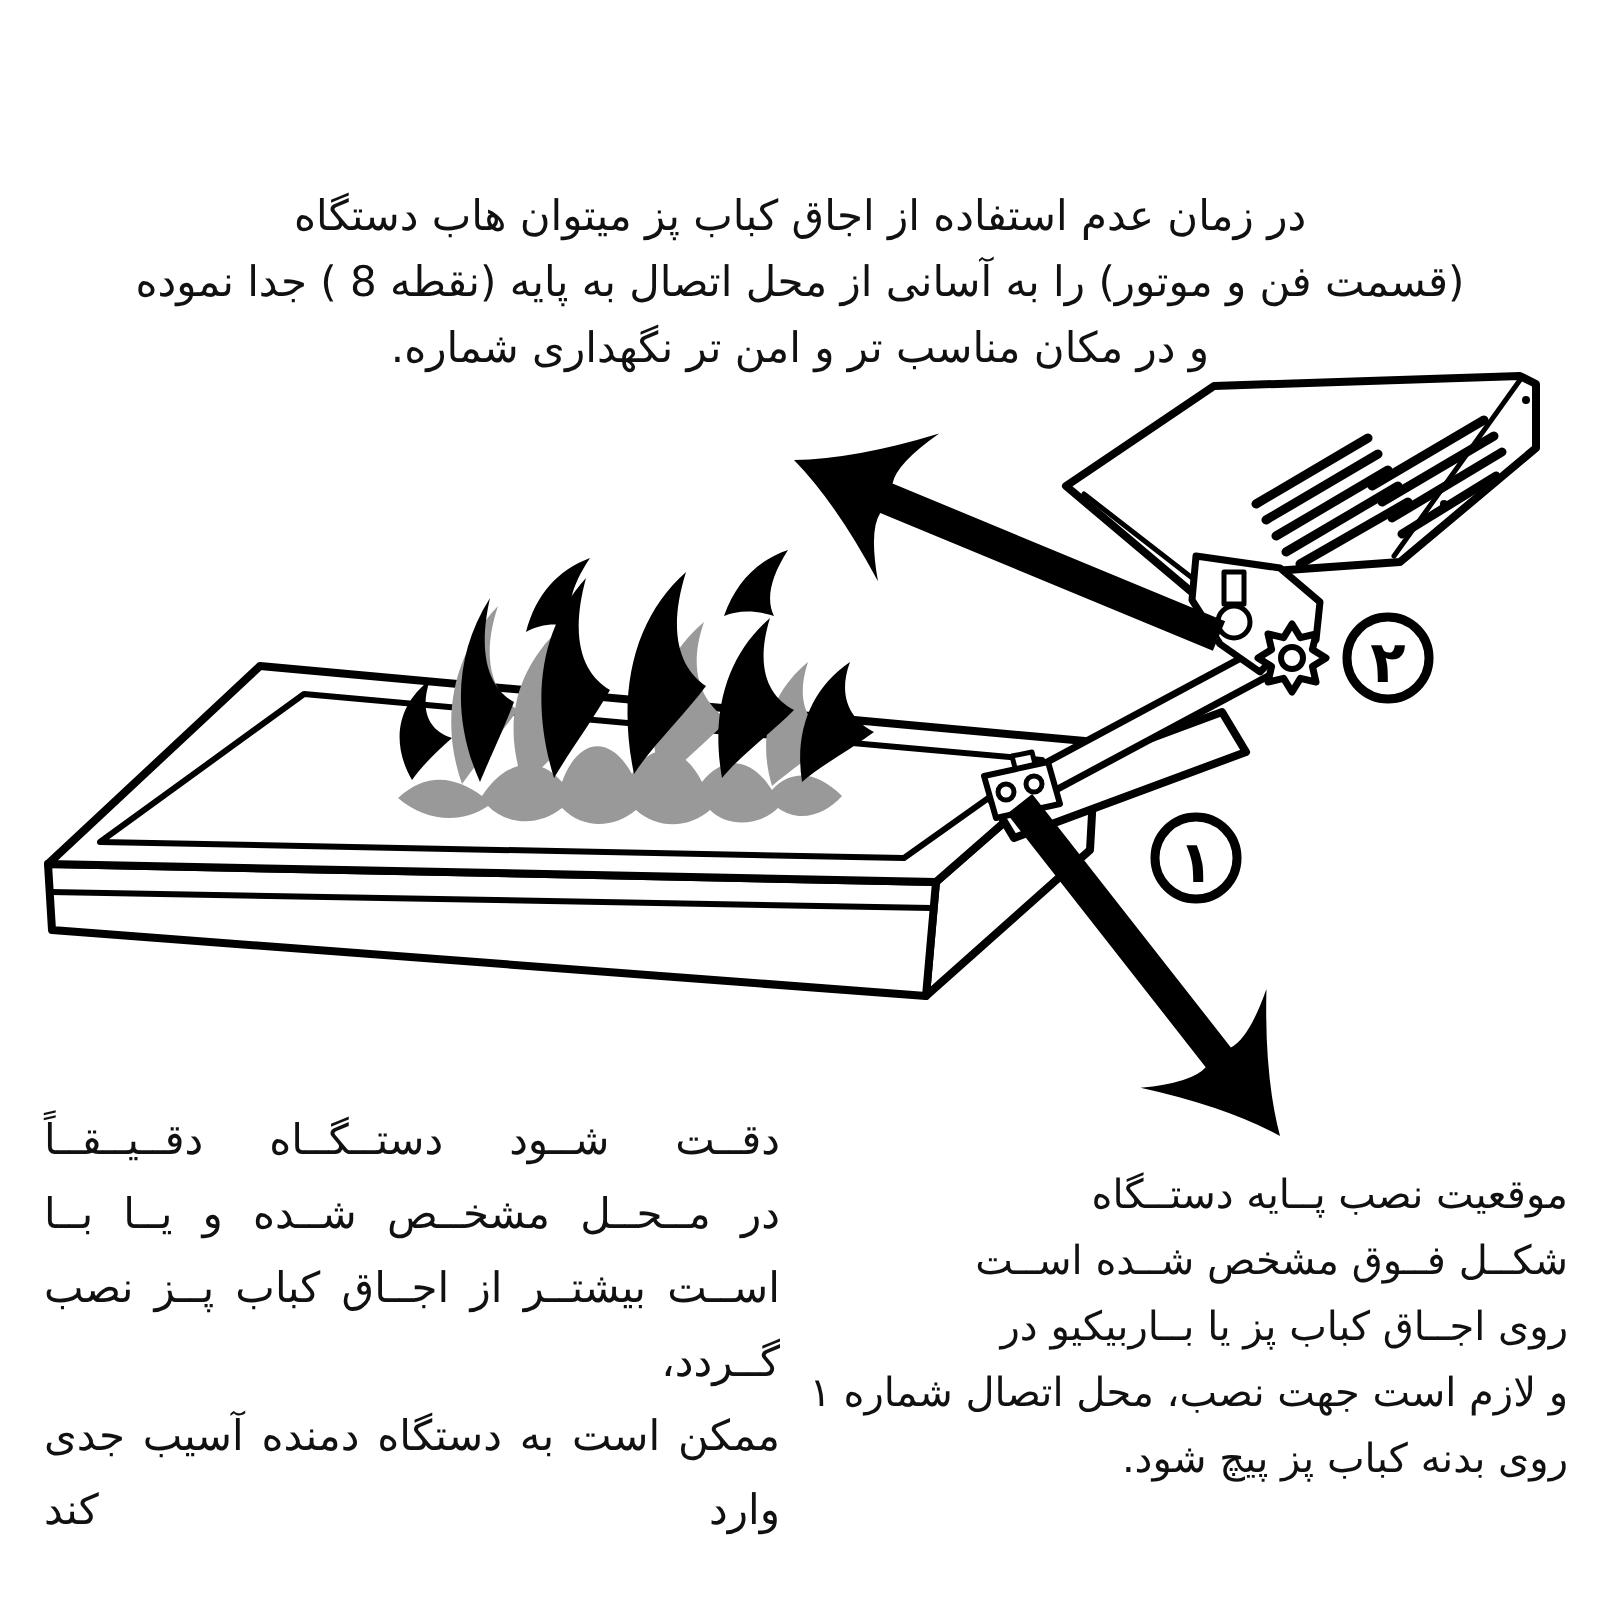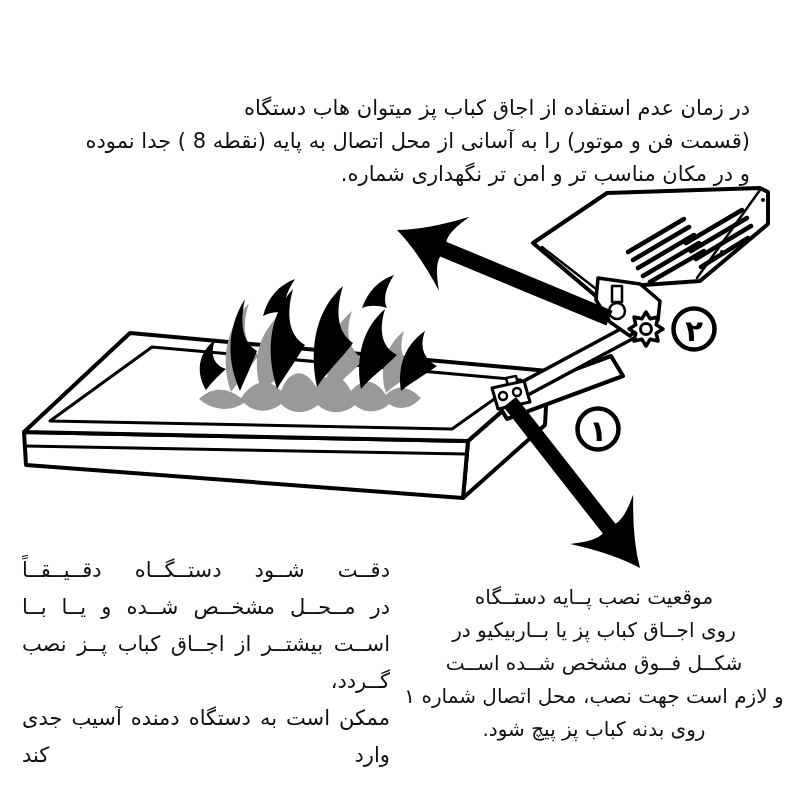--- a/index.html
+++ b/index.html
@@ -9,30 +9,30 @@
     background:#fff;
     overflow:hidden;
     font-family:"DejaVu Sans", sans-serif;
     color:#000;
   }
   .illu{position:absolute;left:0;top:0;width:800px;height:800px;}
   .txt{position:absolute;direction:rtl;unicode-bidi:plaintext;color:#111;}
   .txt .line{white-space:nowrap;}
   .top-text{
     left:50px;top:92px;width:700px;
-    font-size:21px;line-height:33px;
+    font-size:21px;line-height:33px;text-align:center;
   }
   .bl-text{
     left:22px;top:552px;width:368px;
     font-size:21px;line-height:37px;text-align:justify;
   }
   .bl-text .line{text-align:justify;text-align-last:justify;white-space:normal;}
   .br-text{
     left:404px;top:581px;width:380px;
-    font-size:20px;line-height:33px;text-align:center;
+    font-size:20px;line-height:33px;text-align:right;
   }
   .circ-num{font-size:29px;font-weight:bold;font-family:"DejaVu Sans", sans-serif;}
 </style>
 </head>
 <body>
 
 <div class="page">
 
   <svg class="illu" viewBox="0 0 800 800" stroke-linejoin="round" stroke-linecap="round">
 
@@ -121,19 +121,19 @@
 
   <div class="txt bl-text">
     <div class="line">دقــت شــود دستــگــاه دقــیــقــاً</div>
     <div class="line">در مــحــل مشخــص شــده و یــا بــا</div>
     <div class="line">اســت بیشتــر از اجــاق کباب پــز نصب گــردد،</div>
     <div class="line">ممکن است به دستگاه دمنده آسیب جدی وارد کند</div>
   </div>
 
   <div class="txt br-text">
     <div class="line">موقعیت نصب پــایه دستــگاه</div>
+    <div class="line">شکــل فــوق مشخص شــده اســت</div>
     <div class="line">روی اجــاق کباب پز یا بــاربیکیو در</div>
-    <div class="line">شکــل فــوق مشخص شــده اســت</div>
     <div class="line">و لازم است جهت نصب، محل اتصال شماره ۱</div>
     <div class="line">روی بدنه کباب پز پیچ شود.</div>
   </div>
 
 </div>
 
 </body></html>

